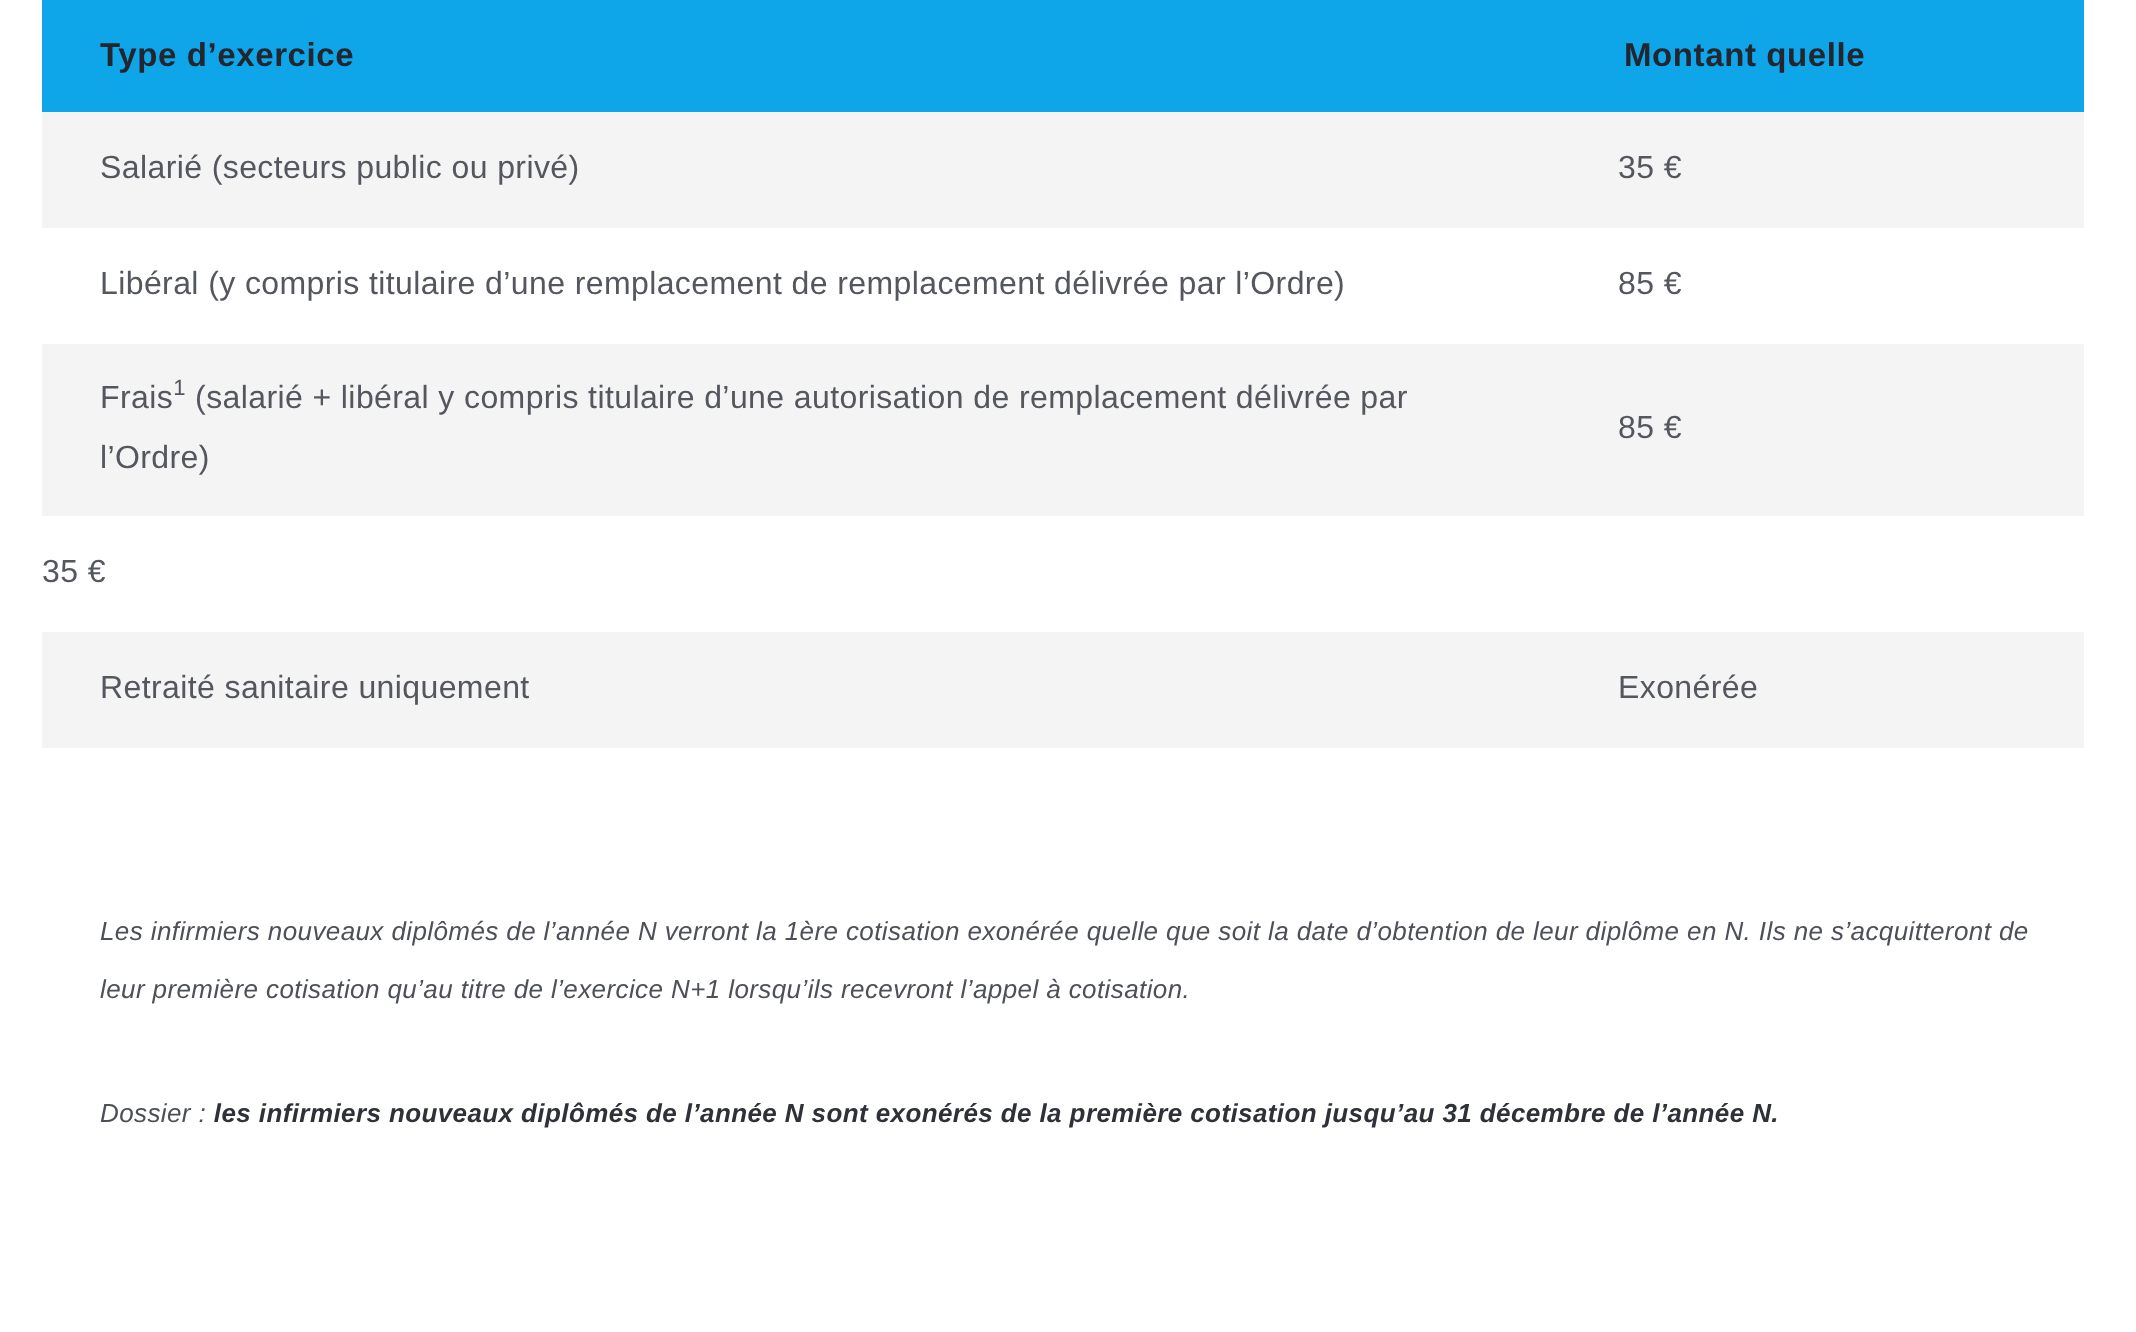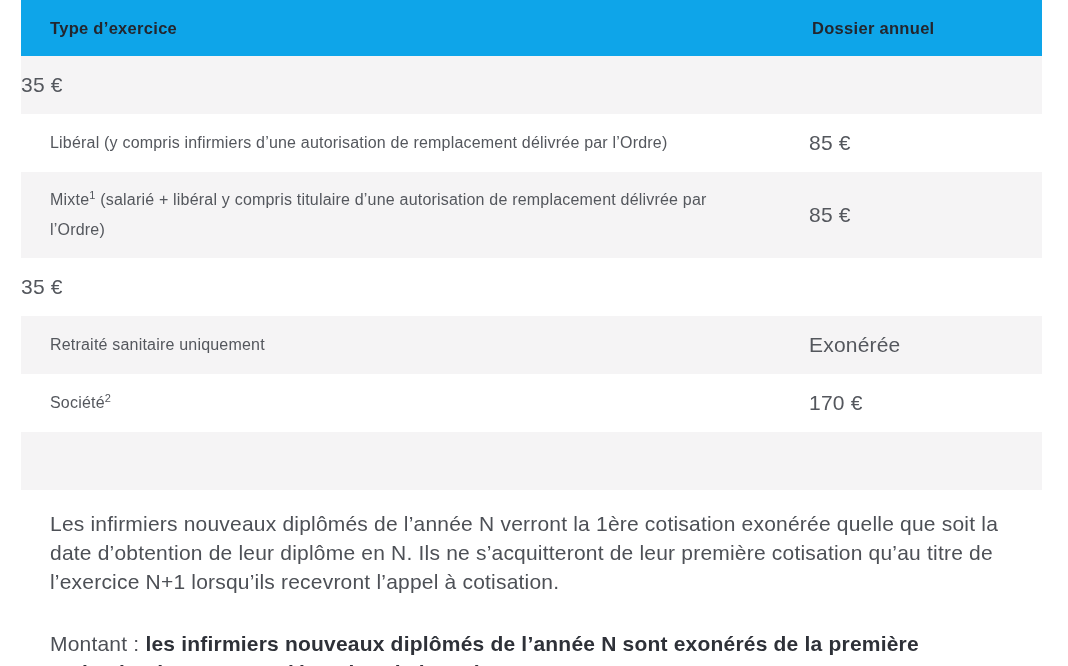--- a/index.html
+++ b/index.html
@@ -40,21 +40,21 @@
     box-sizing: border-box;
     padding: 13px 60px 13px 29px;
     font-size: 16px;
     line-height: 30px;
     color: #54575d;
     letter-spacing: 0.2px;
   }
   .col-amount {
     flex: 1;
     box-sizing: border-box;
-    font-size: 21px;
+    font-size: 16px;
     line-height: 24px;
     color: #54575d;
     letter-spacing: 0.2px;
   }
   .row.head .col-type,
   .row.head .col-amount {
     font-weight: bold;
     font-size: 16.5px;
     color: #23262e;
     letter-spacing: 0.3px;
@@ -62,21 +62,22 @@
   .row.head .col-amount { padding-left: 3px; }
   sup.fn {
     font-size: 11px;
     line-height: 0;
     vertical-align: super;
   }
   .notes {
     margin: 19px 52px 0 50px;
   }
   .note {
-    font-size: 21px;
+    font-style: italic;
+    font-size: 13px;
     line-height: 29px;
     color: #4d5056;
     letter-spacing: 0.2px;
     margin: 0 0 0 0;
     max-width: 966px;
   }
   .note.example {
     margin-top: 33px;
   }
   .note.example b {
@@ -86,54 +87,51 @@
 </style>
 </head>
 <body>
 
 <div class="page">
 
   <div class="table">
 
     <div class="row head">
       <div class="col-type">Type d’exercice</div>
-      <div class="col-amount">Dossier annuel</div>
+      <div class="col-amount">Montant quelle</div>
     </div>
 
     <div class="row">
+      <div class="col-type"><span>Salarié (secteurs public ou privé)</span><sup class="fn"></sup><span></span></div>
       <div class="col-amount">35 €</div>
     </div>
 
     <div class="row">
-      <div class="col-type"><span>Libéral (y compris infirmiers d’une autorisation de remplacement délivrée par l’Ordre)</span><sup class="fn"></sup><span></span></div>
+      <div class="col-type"><span>Libéral (y compris titulaire d’une remplacement de remplacement délivrée par l’Ordre)</span><sup class="fn"></sup><span></span></div>
       <div class="col-amount">85 €</div>
     </div>
 
     <div class="row">
-      <div class="col-type"><span>Mixte</span><sup class="fn">1</sup><span> (salarié + libéral y compris titulaire d’une autorisation de remplacement délivrée par l’Ordre)</span></div>
+      <div class="col-type"><span>Frais</span><sup class="fn">1</sup><span> (salarié + libéral y compris titulaire d’une autorisation de remplacement délivrée par l’Ordre)</span></div>
       <div class="col-amount">85 €</div>
     </div>
 
     <div class="row">
       <div class="col-amount">35 €</div>
     </div>
 
     <div class="row">
       <div class="col-type"><span>Retraité sanitaire uniquement</span><sup class="fn"></sup><span></span></div>
       <div class="col-amount">Exonérée</div>
     </div>
 
-    <div class="row">
-      <div class="col-type"><span>Société</span><sup class="fn">2</sup><span></span></div>
-      <div class="col-amount">170 €</div>
-    </div>
 
     <div class="row">
     </div>
 
   </div>
 
   <div class="notes">
     <p class="note">Les infirmiers nouveaux diplômés de l’année N verront la 1ère cotisation exonérée quelle que soit la date d’obtention de leur diplôme en N. Ils ne s’acquitteront de leur première cotisation qu’au titre de l’exercice N+1 lorsqu’ils recevront l’appel à cotisation.</p>
-    <p class="note example"><span>Montant : </span><b>les infirmiers nouveaux diplômés de l’année N sont exonérés de la première cotisation jusqu’au 31 décembre de l’année N.</b></p>
+    <p class="note example"><span>Dossier : </span><b>les infirmiers nouveaux diplômés de l’année N sont exonérés de la première cotisation jusqu’au 31 décembre de l’année N.</b></p>
   </div>
 
 </div>
 
 </body></html>

